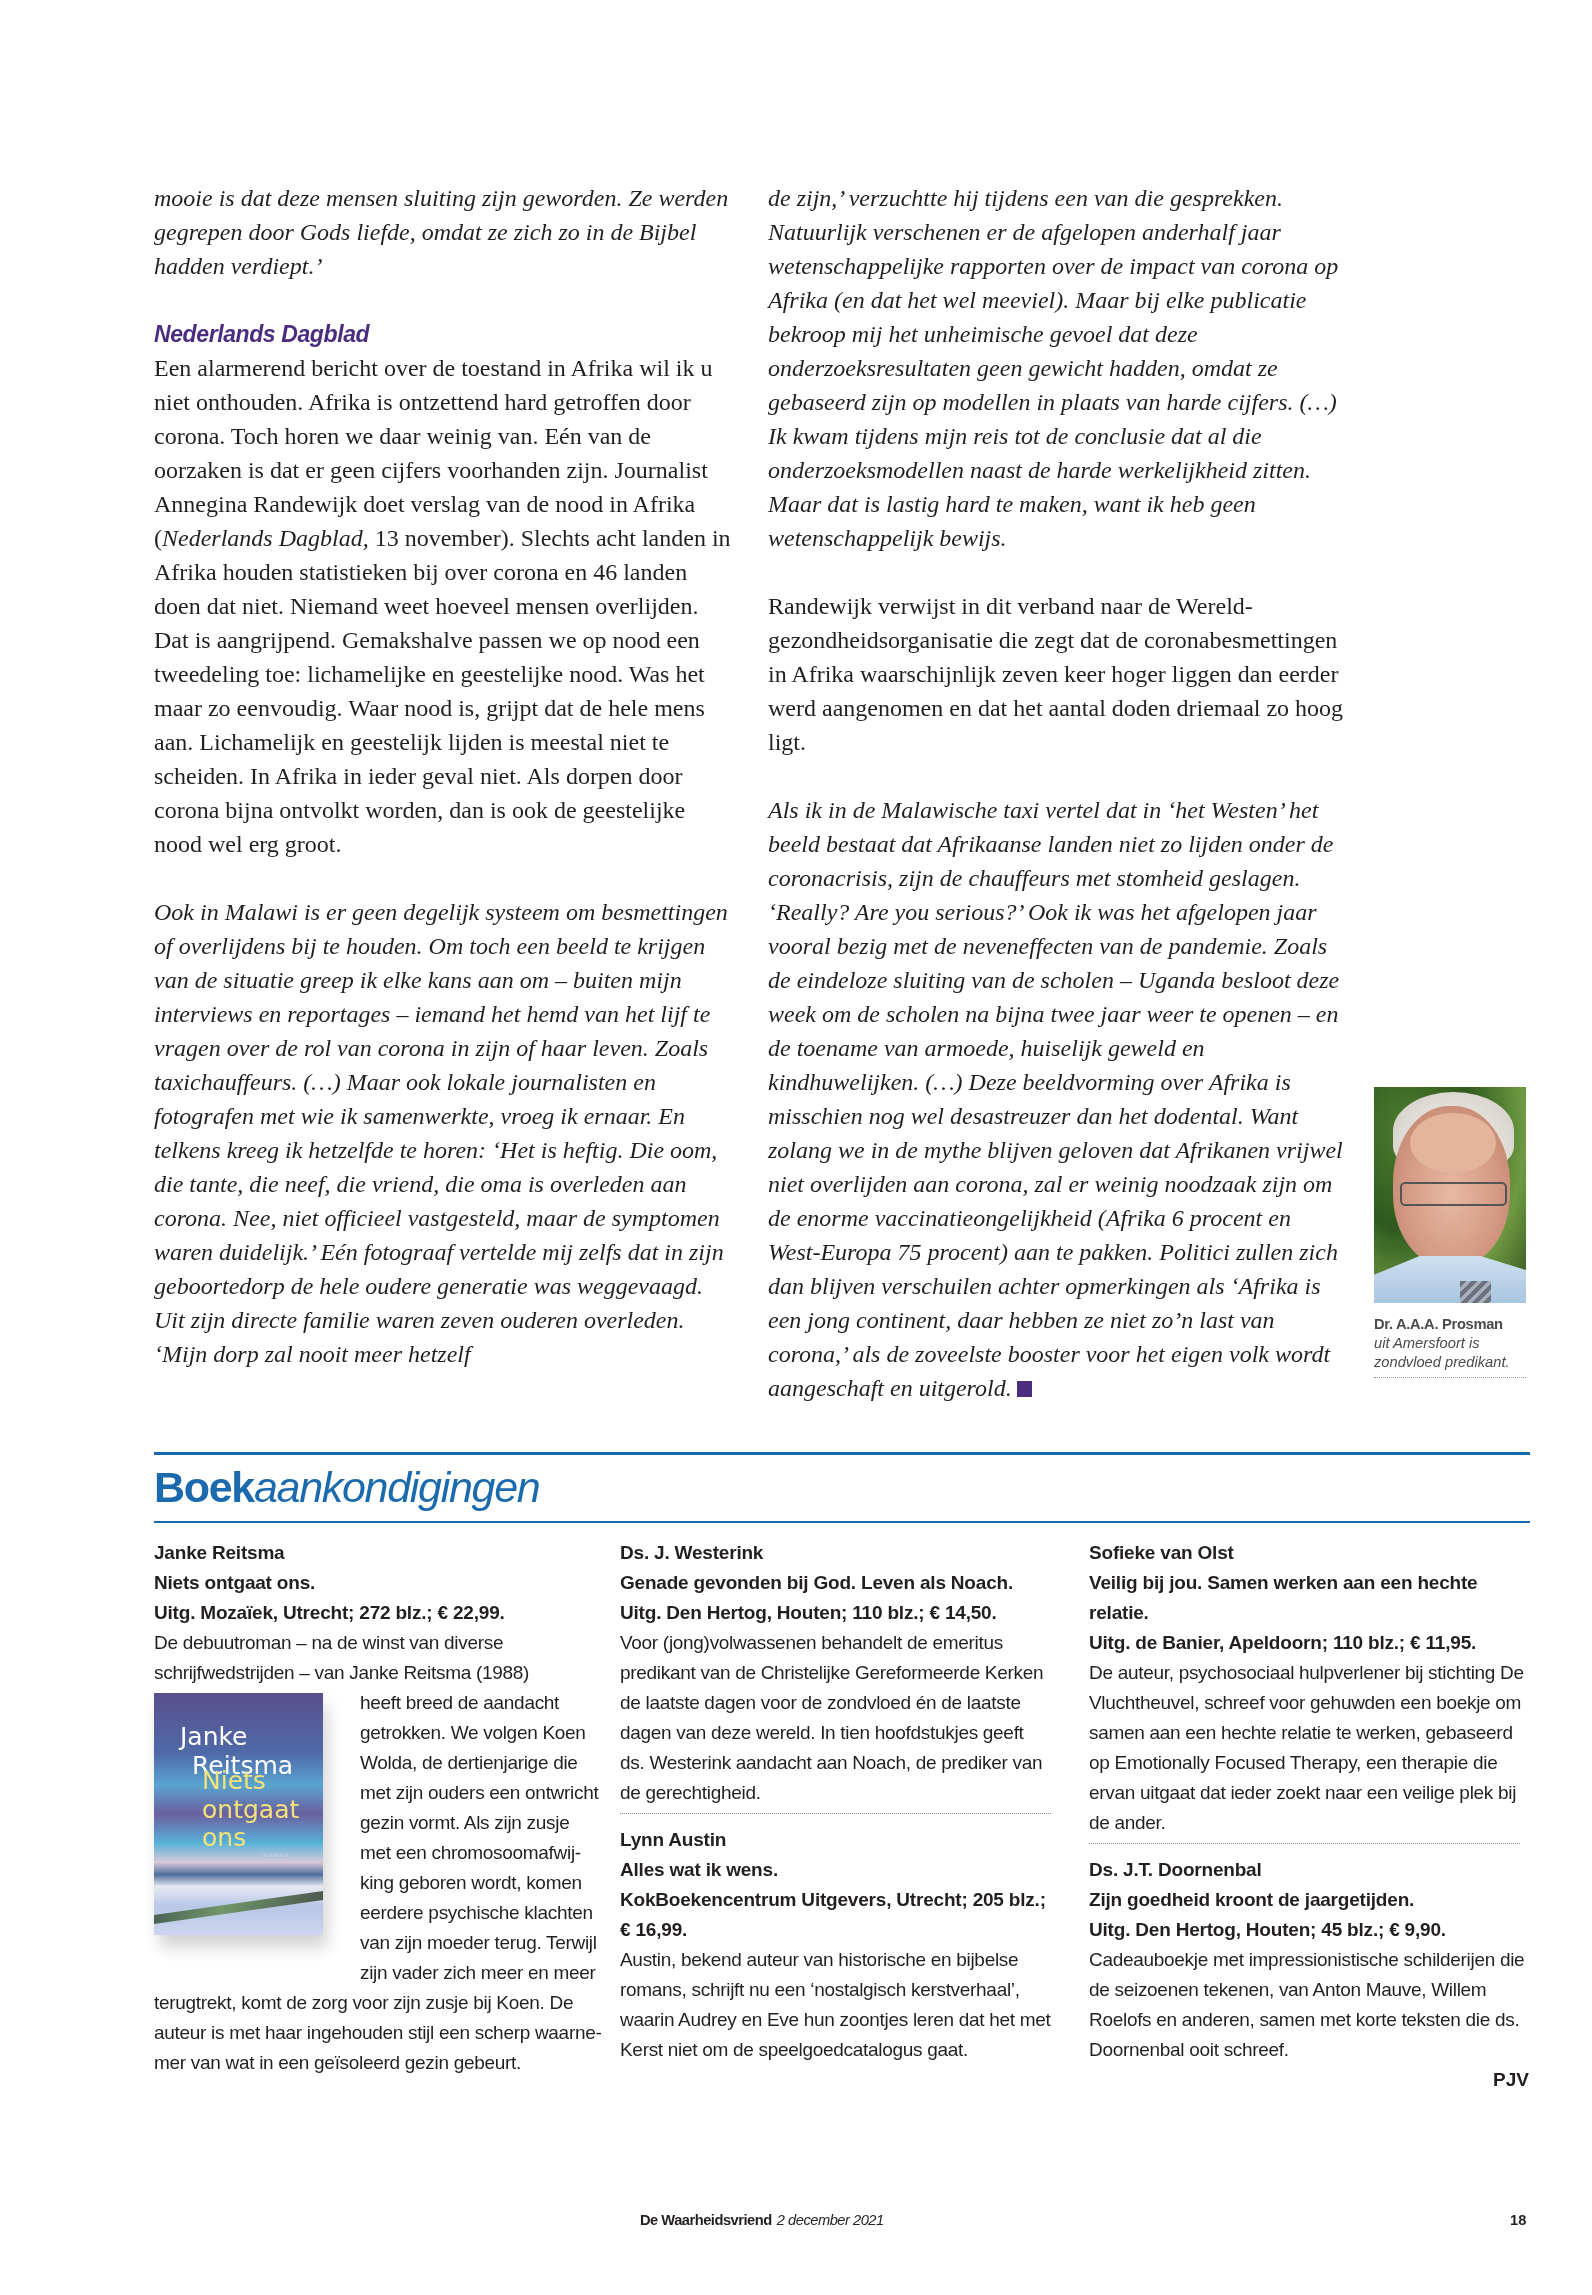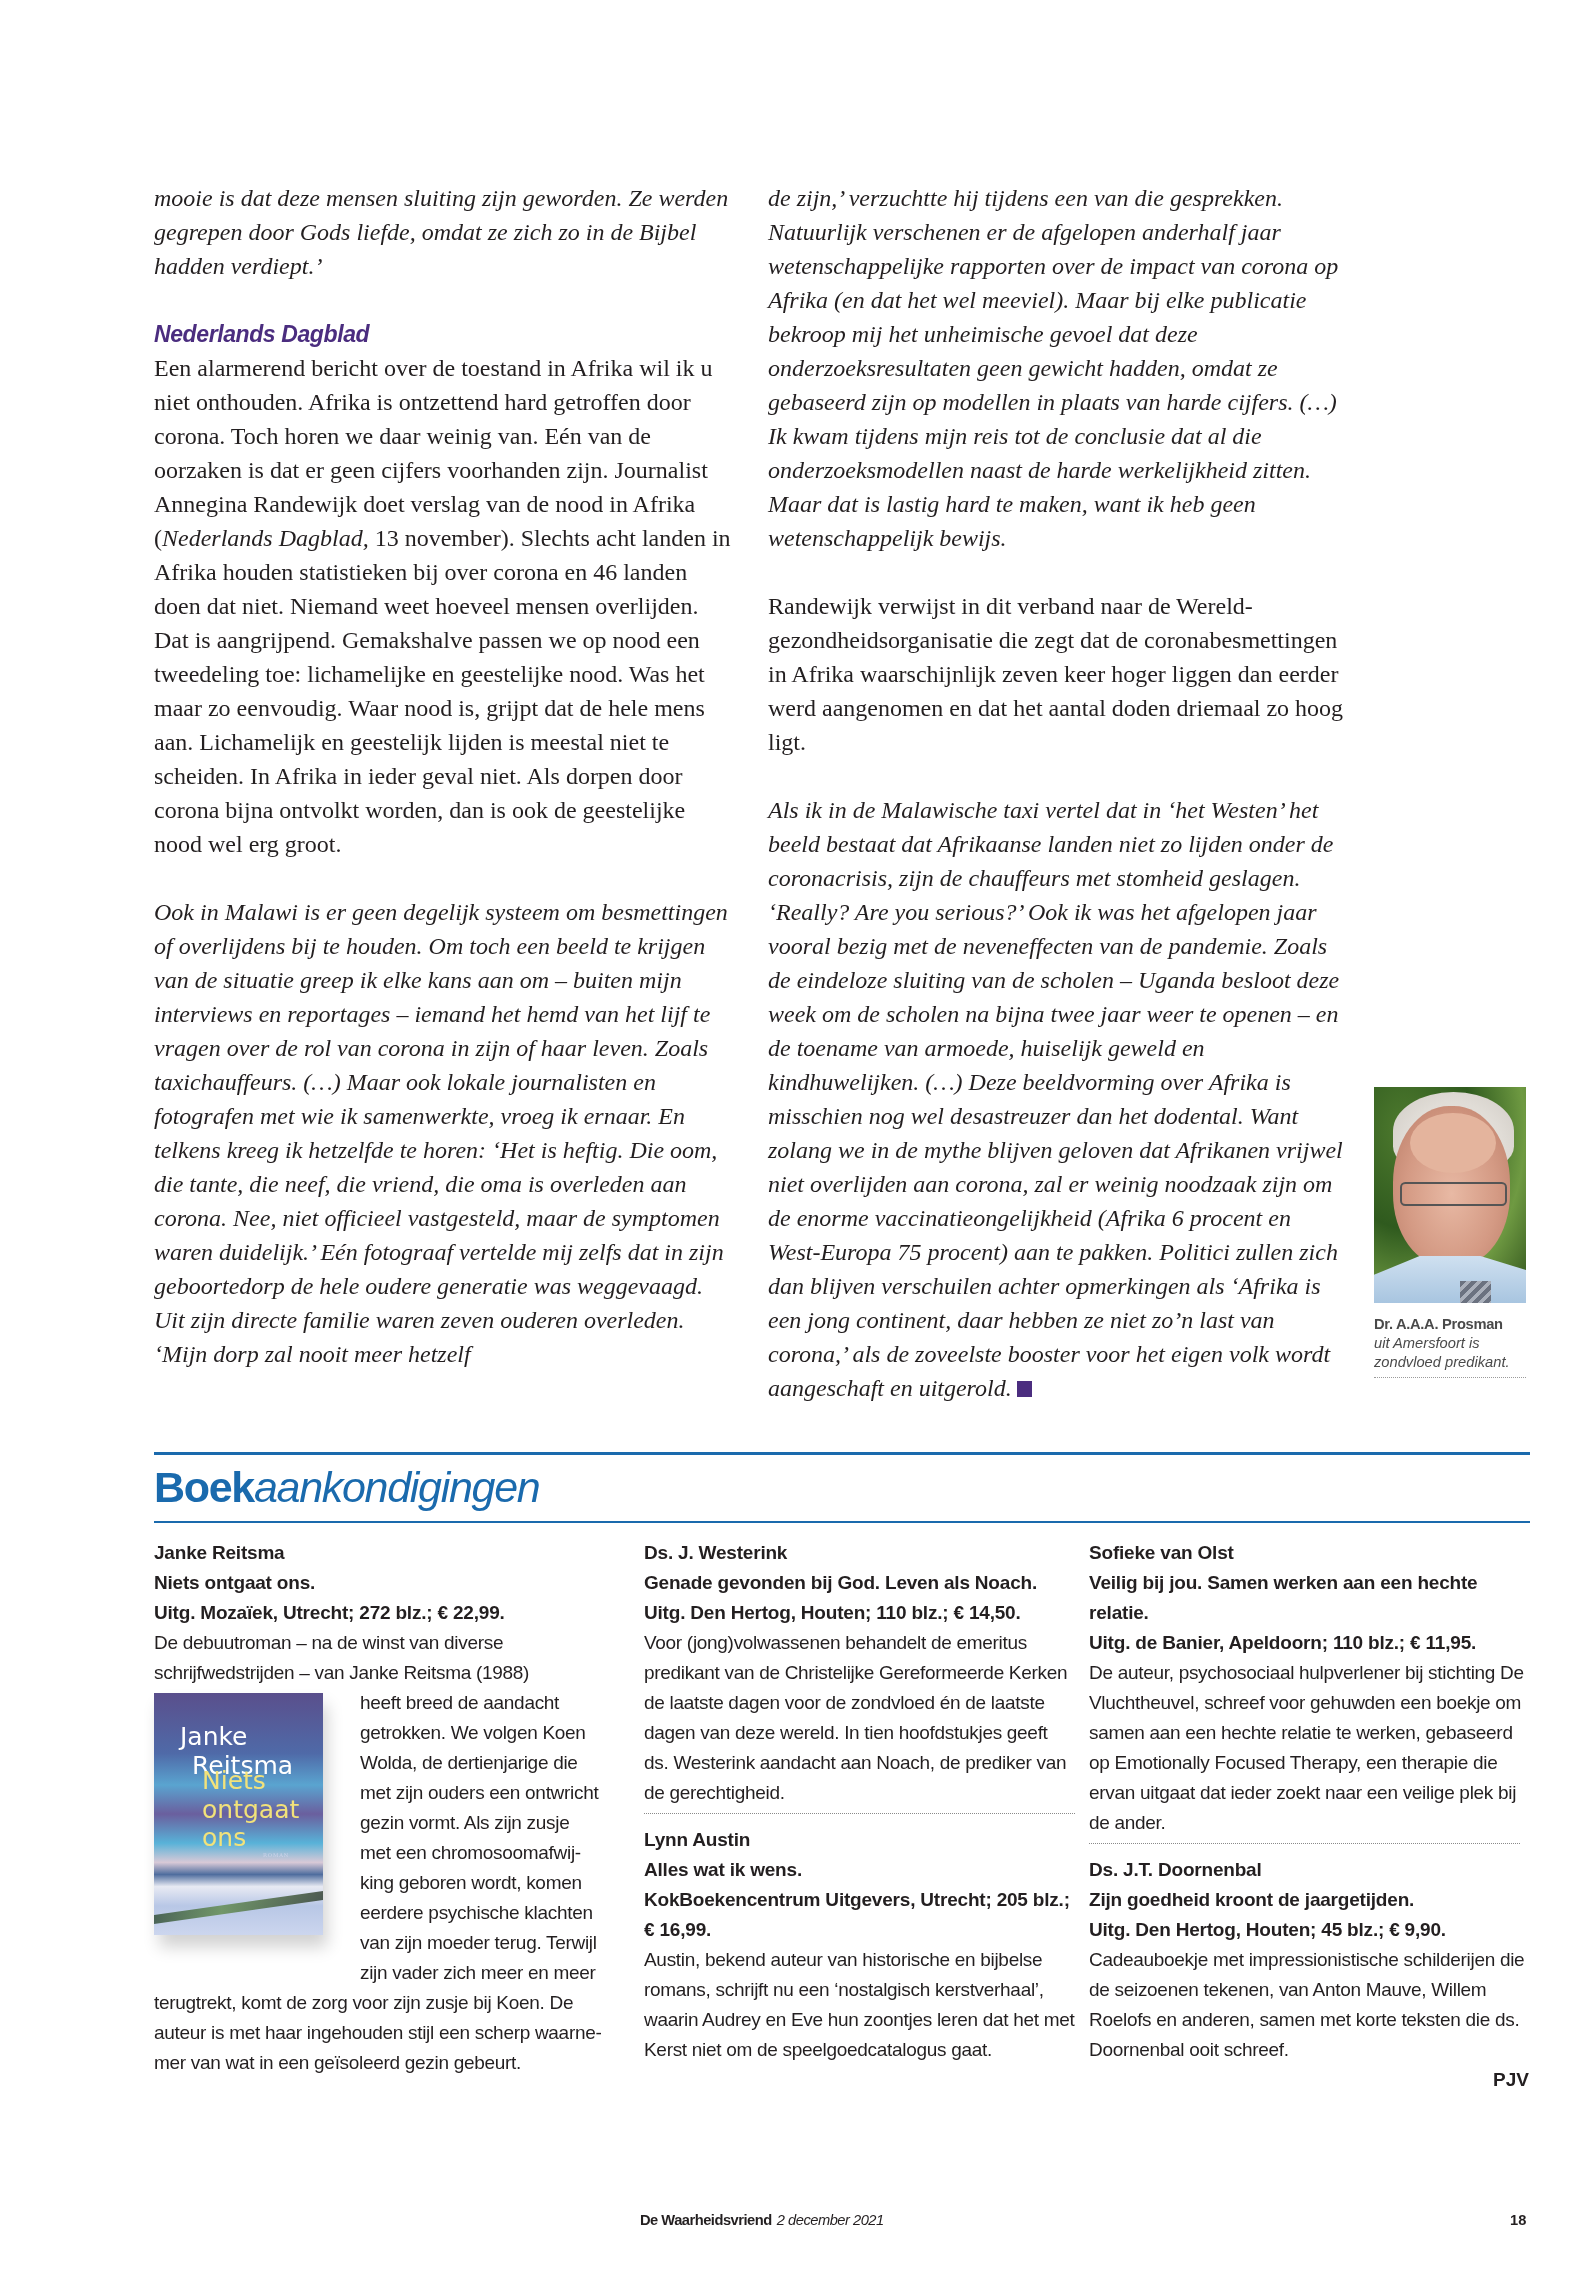--- a/index.html
+++ b/index.html
@@ -31,21 +31,21 @@
   .caption-divider { margin-top: 5.2px; border-top: 1.7px dotted #9a9a9a; width: 152px; }
 
   .announce { position: absolute; left: 154px; top: 1452px; width: 1376px; }
   .rule { height: 2.6px; background: #1a6aad; width: 100%; }
   .title-bar { height: 66px; display: flex; align-items: center; font-family: "Liberation Sans", "DejaVu Sans", sans-serif; color: #1a6aad; font-size: 43px; letter-spacing: -1.3px; }
   .title-bar .b { font-weight: bold; }
   .title-bar .i { font-style: italic; }
   .books { position: absolute; top: 86px; left: 0; width: 1376px; font-family: "Liberation Sans", "DejaVu Sans", sans-serif; font-size: 19px; line-height: 30px; }
   .bcol { position: absolute; top: 0; width: 431px; }
   .bcol1 { left: 0; width: 449px; }
-  .bcol2 { left: 490px; }
+  .bcol2 { left: 466px; }
   .bcol3 { left: 935px; width: 440px; }
   .bk-b { font-weight: bold; letter-spacing: -0.2px; }
   .bk-body { letter-spacing: -0.3px; }
   .dotted { border-top: 1.7px dotted #8a8a8a; margin: 5.2px 0 10.4px 0; width: 431px; }
   .cover-wrap { float: left; width: 192px; height: 290px; margin: 5.2px 14px 0 0; }
   .cover { width: 169px; height: 242px; position: relative; overflow: hidden; box-shadow: 5.2px 12px 15.5px rgba(0,0,0,0.18);
      background: linear-gradient(180deg, #5a4f8c 0%, #4f6aa8 25%, #5aa4d0 38%, #6a5f9e 50%, #58b2d8 62%, #d8c9d7 70%, #4f6d9e 75%, #e8eaf3 80%, #b8c7e6 88%, #ccd6ee 100%); }
   .cover .c-author { position: absolute; left: 26px; top: 30px; color: #ffffff; font-family: "DejaVu Sans", sans-serif; font-size: 25px; line-height: 28.5px; }
   .cover .c-title { position: absolute; left: 48px; top: 74px; color: #f2e27a; font-family: "DejaVu Sans", sans-serif; font-size: 25px; line-height: 28.5px; }
   .cover .c-roman { position: absolute; left: 109px; top: 147px; color: #cfd4ea; font-family: "DejaVu Serif", serif; font-size: 5.2px; letter-spacing: 0.9px; }

